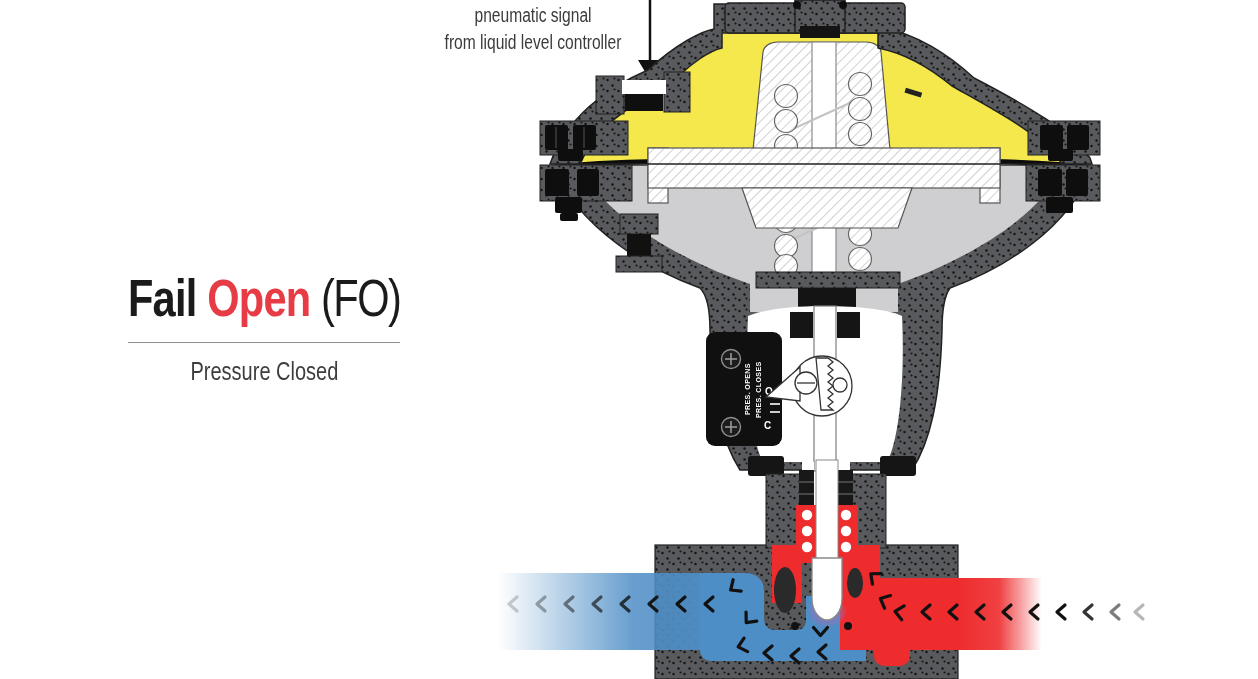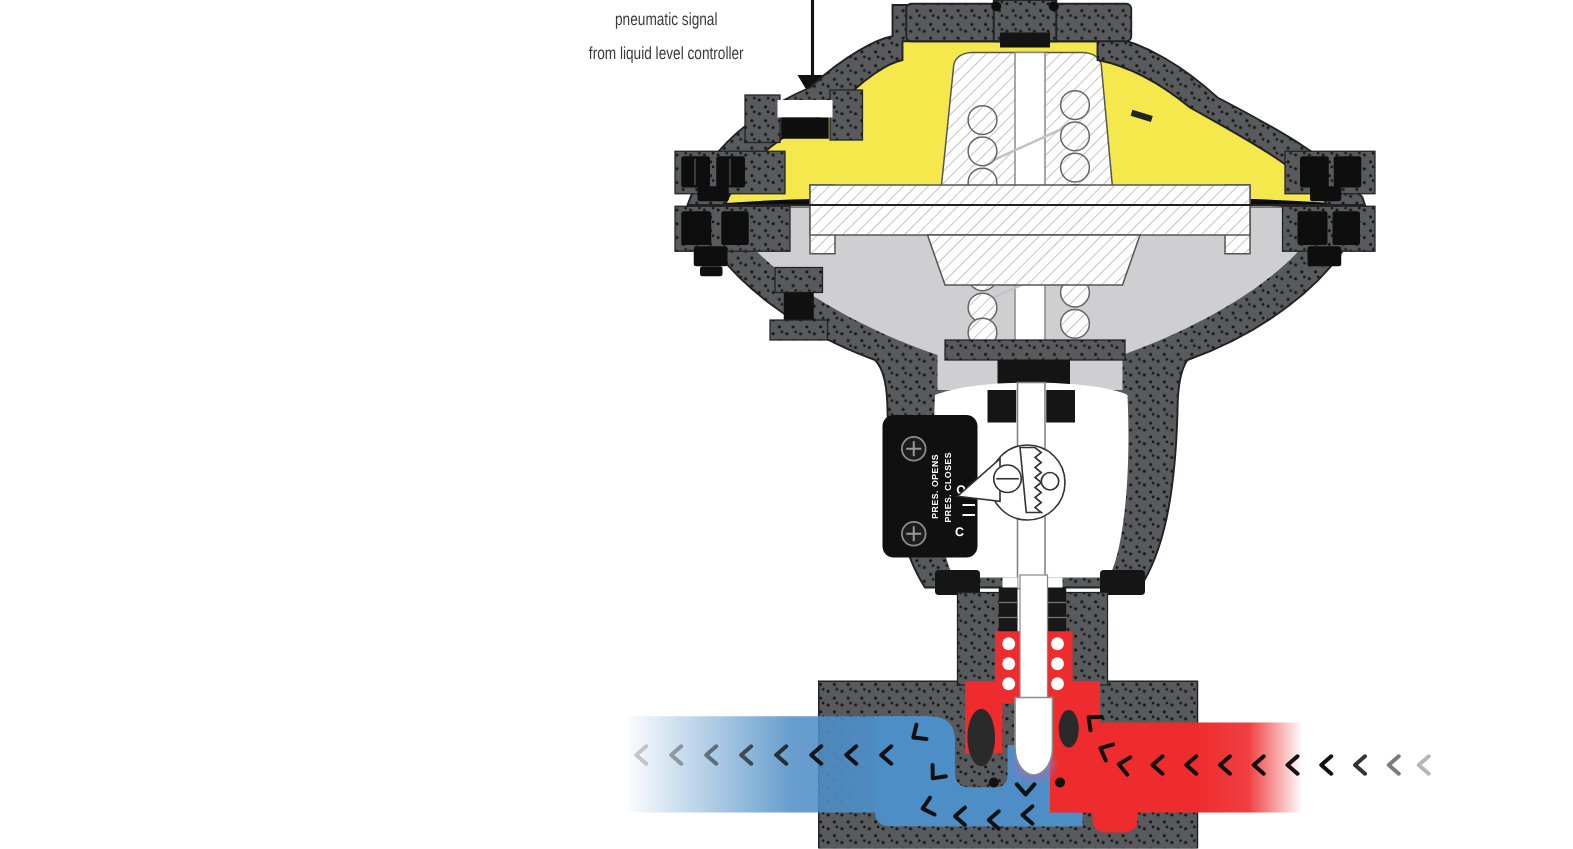--- a/index.html
+++ b/index.html
@@ -10,30 +10,41 @@
   .title-line{white-space:nowrap;font-weight:700;font-size:52px;letter-spacing:-1px;
               transform:scaleX(.8);transform-origin:left center;color:#1b1b1b;}
   .title-line .w2{color:#E73C45;}
   .title-line .w3{font-weight:400;letter-spacing:-2px;}
   .title-rule{margin-top:14px;width:272px;height:1px;background:#8f8f8f;}
   .subtitle{margin-top:14px;width:272px;text-align:center;}
   .subtitle span{display:inline-block;font-size:25px;color:#3d3d3f;
                  transform:scaleX(.8);transform-origin:center;}
   
   .annotation{position:absolute;left:408px;top:2px;width:250px;text-align:center;
-              color:#3b3b3b;font-size:14px;line-height:27px;}
+              color:#3b3b3b;font-size:20px;line-height:27px;}
   .annotation div{transform:scaleX(.78);transform-origin:center;white-space:nowrap;}
   svg text{font-family:"Liberation Sans",sans-serif;}
   .svg-abs{position:absolute;left:0;top:0;}
 </style>
 </head>
 <body>
 
 <div class="stage">
 
+  <div class="title-block">
+    <div class="title-line">
+      <span>Fail</span>
+      <span class="w2">Open</span>
+      <span class="w3">(FO)</span>
+    </div>
+    <div class="title-rule"></div>
+    <div class="subtitle">
+      <span>Pressure Closed</span>
+    </div>
+  </div>
 
   <div class="annotation">
     <div>pneumatic signal</div>
     <div>from liquid level controller</div>
   </div>
 
   <svg class="svg-abs" width="1258" height="679" viewBox="0 0 1258 679">
     <defs>
       <pattern id="stip" width="11" height="11" patternUnits="userSpaceOnUse">
         <rect width="11" height="11" fill="#595A5D"></rect>

